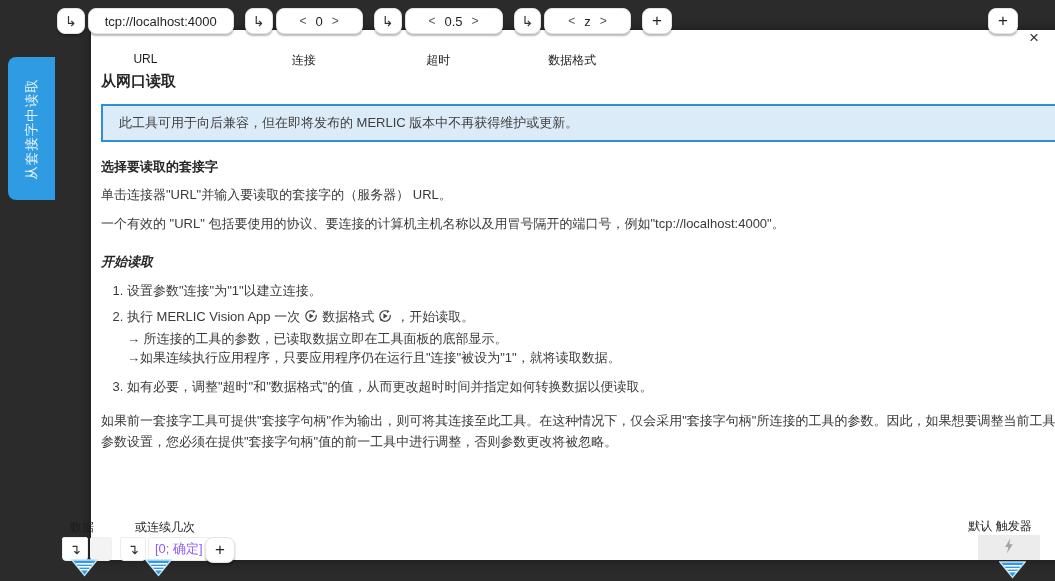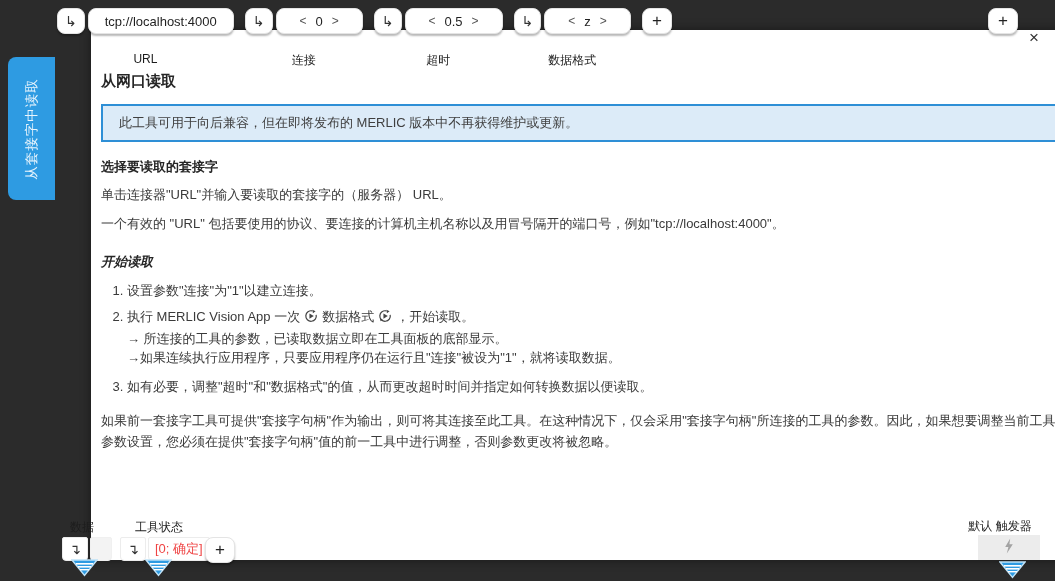--- a/index.html
+++ b/index.html
@@ -65,21 +65,21 @@
   .step3 { margin-top:10px; }
   .inline-ico { display:inline-block; vertical-align:-2px; margin:0 4px; }
   .footer-para { font-size:13px; line-height:21px; margin-top:13px; color:#3a3a3a; }
 
   
   .out-label { position:absolute; font-size:12px; color:#1d1d1d; z-index:6; }
   .out-chip { position:absolute; top:537px; height:24px; display:flex; gap:2px; z-index:6; }
   .out-seg {
     background:#fff; border:1px solid #ececec; border-radius:2px 2px 4px 4px;
     display:flex; align-items:center; justify-content:center;
-    font-size:13px; color:#ef4444; height:24px;
+    font-size:13px; color:#8b5cf6; height:24px;
   }
   .out-seg.icon-seg { width:26px; font-size:14px; color:#333; }
   .out-seg.empty { width:22px; background:#f3f3f3; border-color:#f0f0f0; }
   .out-seg.val { padding:0 6px; }
   .out-add { position:absolute; left:205px; top:537px; z-index:6; }
   .conn-arrow { position:absolute; z-index:8; cursor:pointer; }
 
   
   .trigger-label { position:absolute; left:960px; top:518px; width:80px; text-align:center; font-size:12px; color:#1d1d1d; z-index:6; }
   .trigger-box {
@@ -192,21 +192,21 @@
         <li class="step3">
           <span>如有必要，调整"超时"和"数据格式"的值，从而更改超时时间并指定如何转换数据以便读取。</span>
         </li>
       </ol>
 
       <div class="footer-para">如果前一套接字工具可提供"套接字句柄"作为输出，则可将其连接至此工具。在这种情况下，仅会采用"套接字句柄"所连接的工具的参数。因此，如果想要调整当前工具的参数设置，您必须在提供"套接字句柄"值的前一工具中进行调整，否则参数更改将被忽略。</div>
     </div>
   </div>
 
   <div class="out-label" style="left:70px; top:519px;">数据</div>
-  <div class="out-label" style="left:135px; top:519px;">工具状态</div>
+  <div class="out-label" style="left:135px; top:519px;">或连续几次</div>
 
   <div class="out-chip" style="left:62px;">
     <div class="out-seg icon-seg">↴</div>
     <div class="out-seg empty"></div>
   </div>
 
   <div class="out-chip" style="left:120px;">
     <div class="out-seg icon-seg">↴</div>
     <div class="out-seg val">[0; 确定]</div>
   </div>

